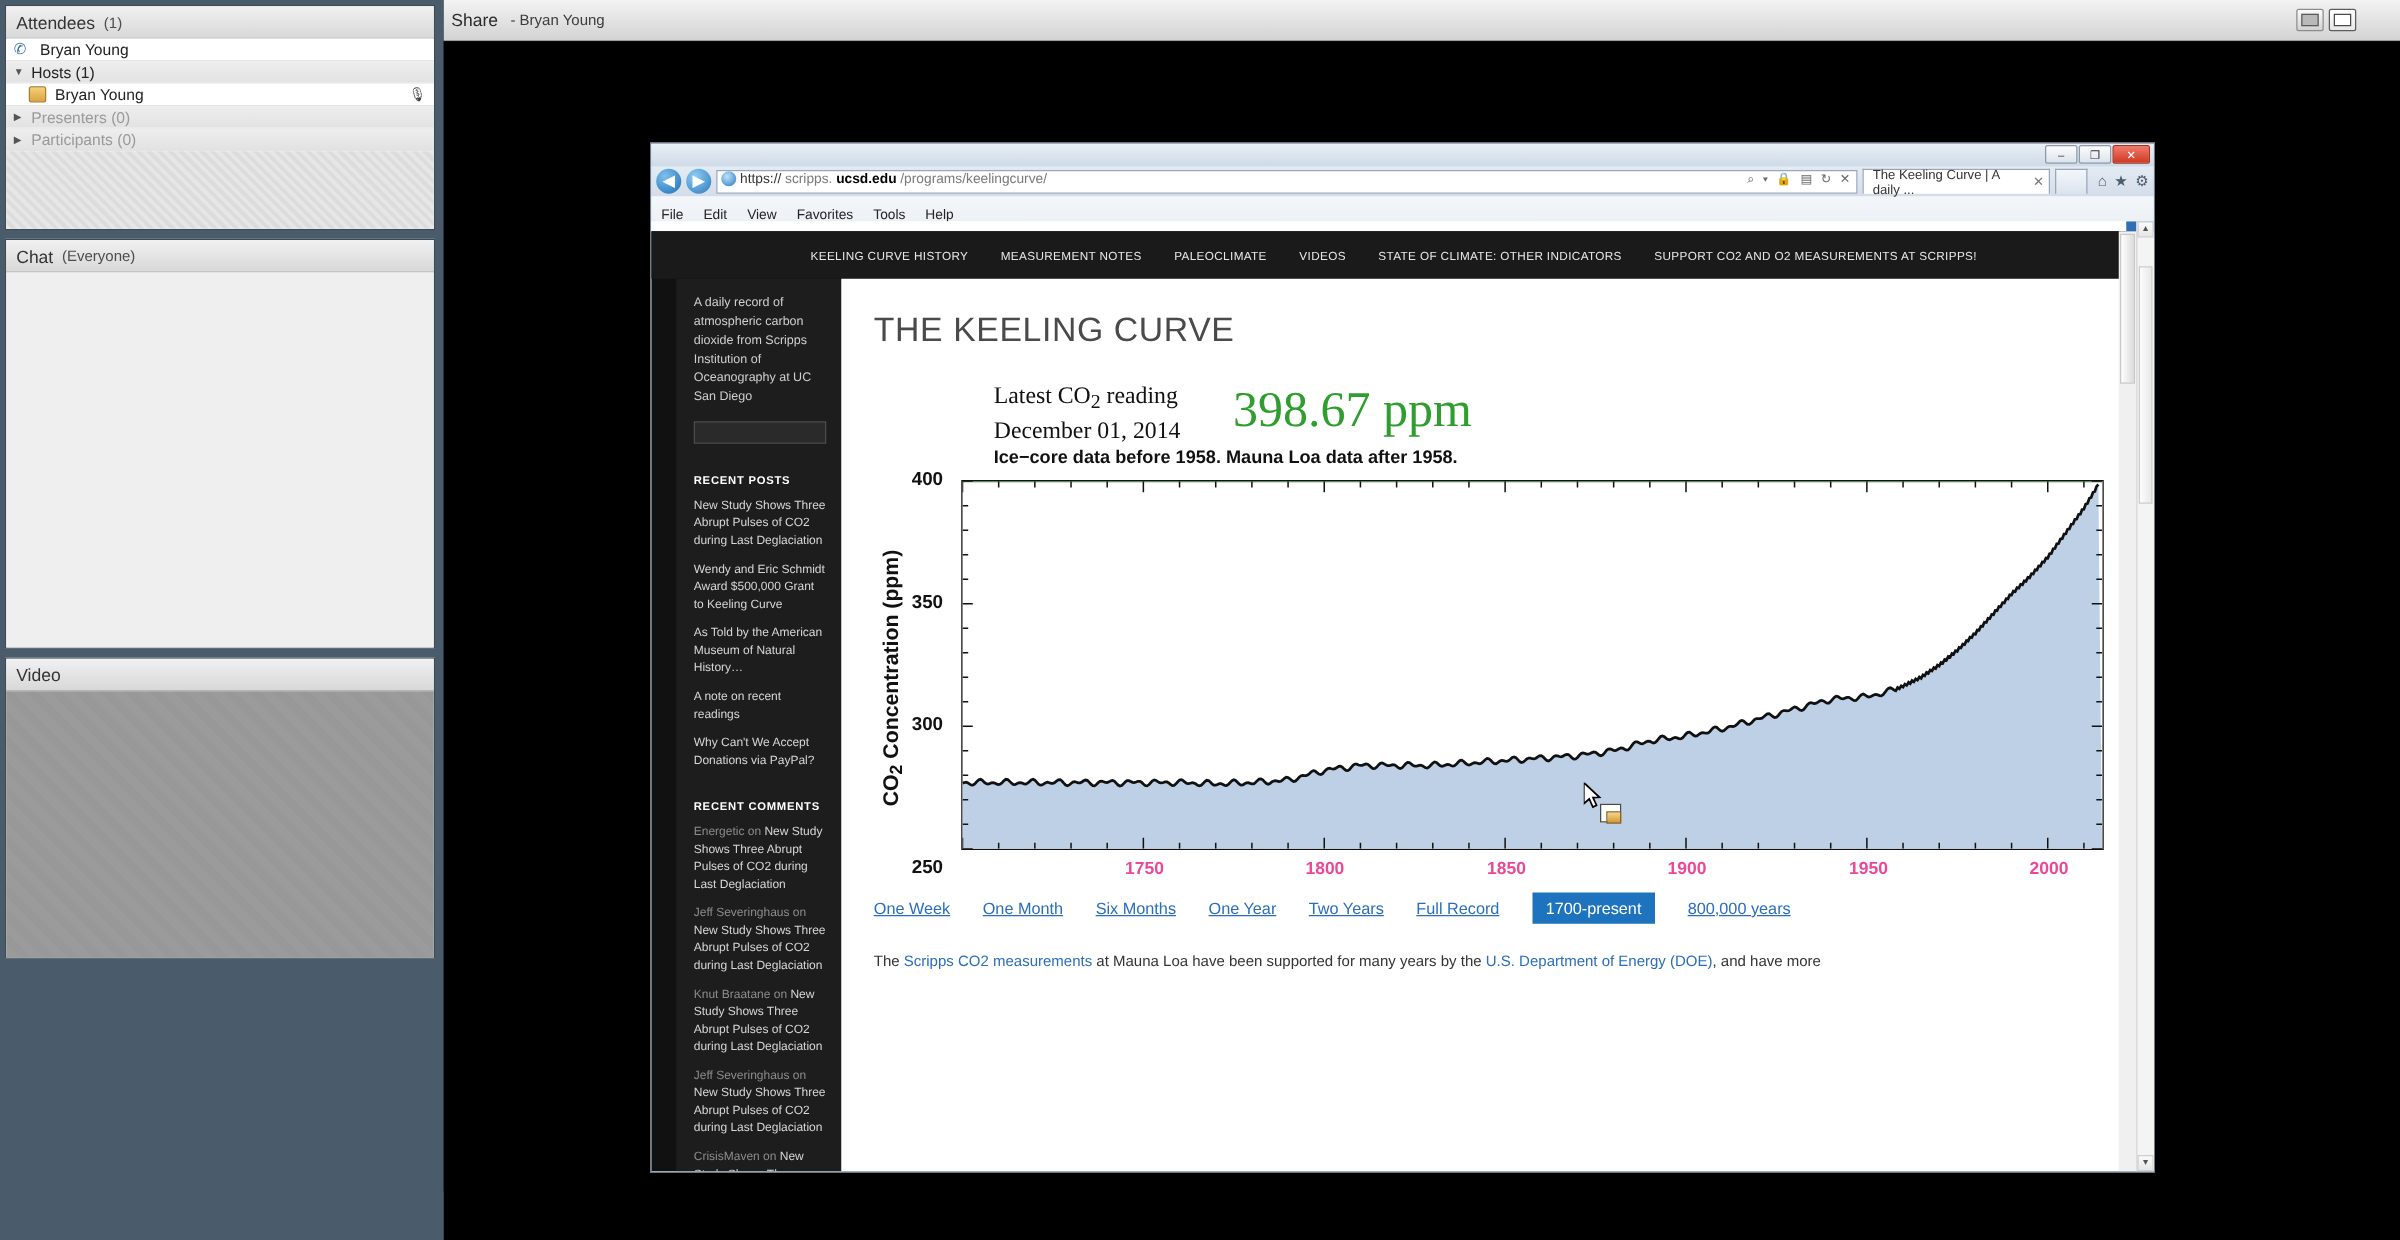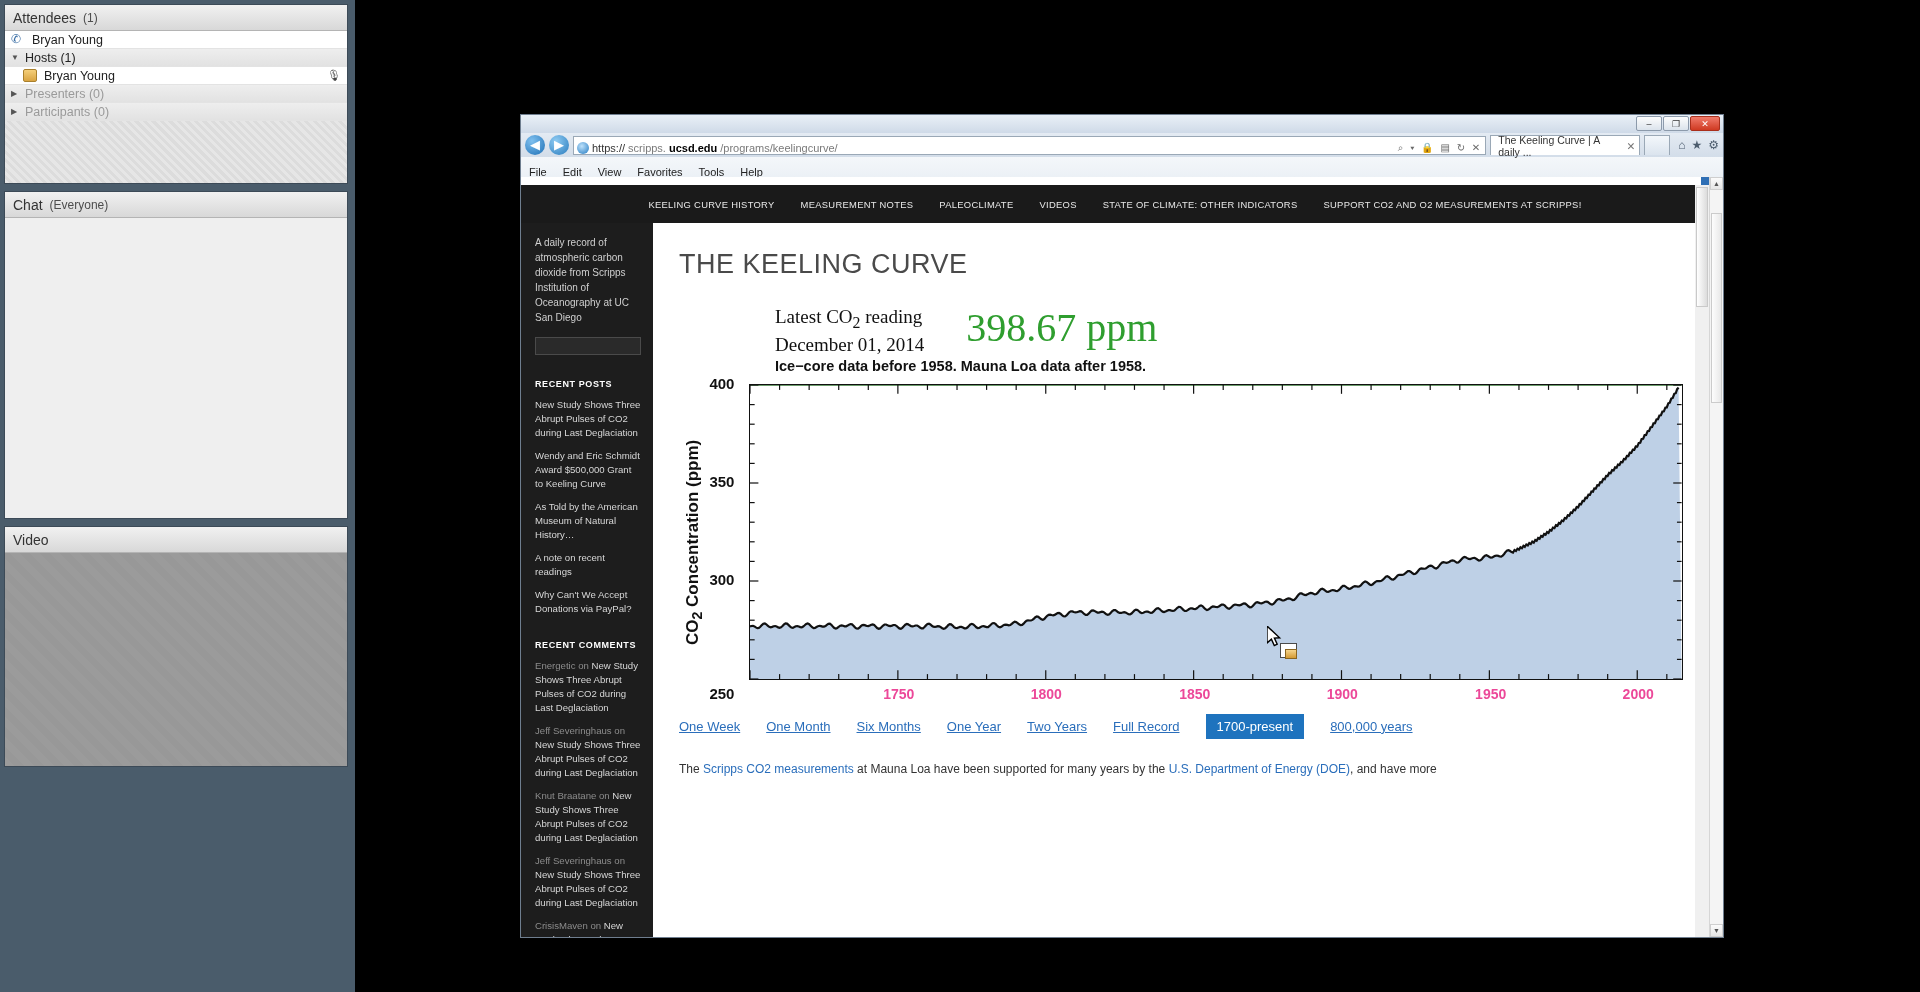--- a/index.html
+++ b/index.html
@@ -64,21 +64,21 @@
   .wctl div{ width:26px;height:15px; border:1px solid #8c9aab; border-radius:2px;
              background:linear-gradient(#fdfdfd,#dbe3ec); font-size:9px; color:#333;
              display:flex;align-items:center;justify-content:center; cursor:pointer;}
   .wctl .close{ background:linear-gradient(#f07b6b,#cf3a22); border-color:#aa2f1c; color:#fff; width:30px;}
 
   .b-nav{ height:24px; display:flex; align-items:center; padding:0 4px; gap:4px;
           background:linear-gradient(#e4ebf3,#d3dde9); }
   .navbtn{ width:20px;height:20px;border-radius:50%; color:#fff; font-size:13px; line-height:20px; text-align:center;
            background:radial-gradient(circle at 35% 30%,#7fc0ef,#1c6fb5); cursor:pointer;}
   .navbtn.fwd{ background:radial-gradient(circle at 35% 30%,#8fcbf2,#2a7cbe); }
-  .urlbar{ flex:1; height:19px; background:#fff; border:1px solid #9aa8b6; display:flex; align-items:flex-end;
+  .urlbar{ flex:1; height:19px; background:#fff; border:1px solid #9aa8b6; display:flex; align-items:flex-start;
            padding:0 3px; font-size:11px; color:#555; gap:3px; }
   .urlbar .ie{ width:12px;height:12px;border-radius:50%;
       background:radial-gradient(circle at 40% 35%,#bfe2fb,#2079c2); }
   .urlbar .u1{ color:#333;} .urlbar .u2{ color:#000; font-weight:bold;} .urlbar .u3{ color:#7a7a7a;}
   .urlbar .icons{ margin-left:auto; color:#6a6a6a; font-size:10px; letter-spacing:2px;}
   .tab{ width:150px;height:20px; background:#fff; border:1px solid #9aa8b6; border-bottom:none;
         display:flex; align-items:center; gap:3px; padding:0 4px; font-size:10.5px; color:#333; cursor:pointer;}
   .tab .x{ margin-left:auto; color:#777; }
   .newtab{ width:26px;height:20px; border:1px solid #9aa8b6; border-bottom:none;
            background:linear-gradient(#f3f7fb,#dbe4ee); cursor:pointer;}
@@ -90,21 +90,21 @@
 
   .b-content{ position:absolute; left:0; top:62px; right:0; bottom:0; background:#fff; overflow:hidden;}
   .blue-strip{ position:absolute; right:0; top:0; width:22px; height:8px; background:#2f6fb5;}
 
   
   .site{ position:absolute; left:0; top:8px; right:14px; bottom:0; background:#111; }
   .site-topnav{ height:38px; background:#1a1a1a; display:flex; align-items:center; justify-content:center;
                 gap:26px; font-size:9.4px; color:#e8e8e8; letter-spacing:.3px; }
   .site-topnav span{ cursor:pointer; white-space:nowrap; }
   .site-body{ display:flex; height:calc(100% - 38px); }
-  .site-side{ width:132px; background:#1d1d1d; padding:12px 12px 0 14px; color:#cfcfcf; }
+  .site-side{ width:132px; background:#1d1d1d; padding:12px 12px 0 14px; color:#cfcfcf;margin-left:20px; }
   .tagline{ font-size:10px; line-height:15px; color:#cfcfcf; }
   .searchbox{ margin-top:12px; height:18px; background:#2a2a2a; border:1px solid #4a4a4a; }
   .side-h{ margin-top:24px; font-size:9px; font-weight:bold; letter-spacing:.6px; color:#fff; }
   .side-li{ margin-top:9px; font-size:9.6px; line-height:14px; color:#d7d7d7; cursor:pointer;}
   .side-li .by{ color:#8c8c8c; }
   .site-main{ flex:1; background:#fff; padding:26px 26px 0 26px; position:relative; overflow:hidden;}
   .kc-title{ font-size:27px; color:#4a4a4a; letter-spacing:.5px; font-weight:300; }
 
   .reading{ margin-top:26px; display:flex; align-items:flex-start; }
   .reading .lbl{ font-family:"Liberation Serif", serif; font-size:19px; color:#111; line-height:22px; padding-left:96px;}
@@ -208,20 +208,37 @@
             <i class="ei-bl"></i>
             <i class="ei-br"></i>
         </span>
       </div>
       <div class="body"></div>
     </div>
   </div>
 
   <div class="share-wrap">
 
+    <div class="share-bar">
+      <span class="t">Share</span>
+      <span class="who">- Bryan Young</span>
+      <span class="sp"></span>
+      <span class="vbtn">
+          <span class="scr"></span>
+        </span>
+      <span class="vbtn sel">
+          <span class="scr"></span>
+        </span>
+      <span class="expand-ico" style="margin-left:8px;margin-right:4px;">
+        <i class="ei-tl"></i>
+          <i class="ei-tr"></i>
+          <i class="ei-bl"></i>
+          <i class="ei-br"></i>
+      </span>
+    </div>
 
     <div class="stage">
 
       <div class="browser">
 
         <div class="b-titlebar">
           <div class="wctl">
             <div>–</div>
             <div>❐</div>
             <div class="close">✕</div>

